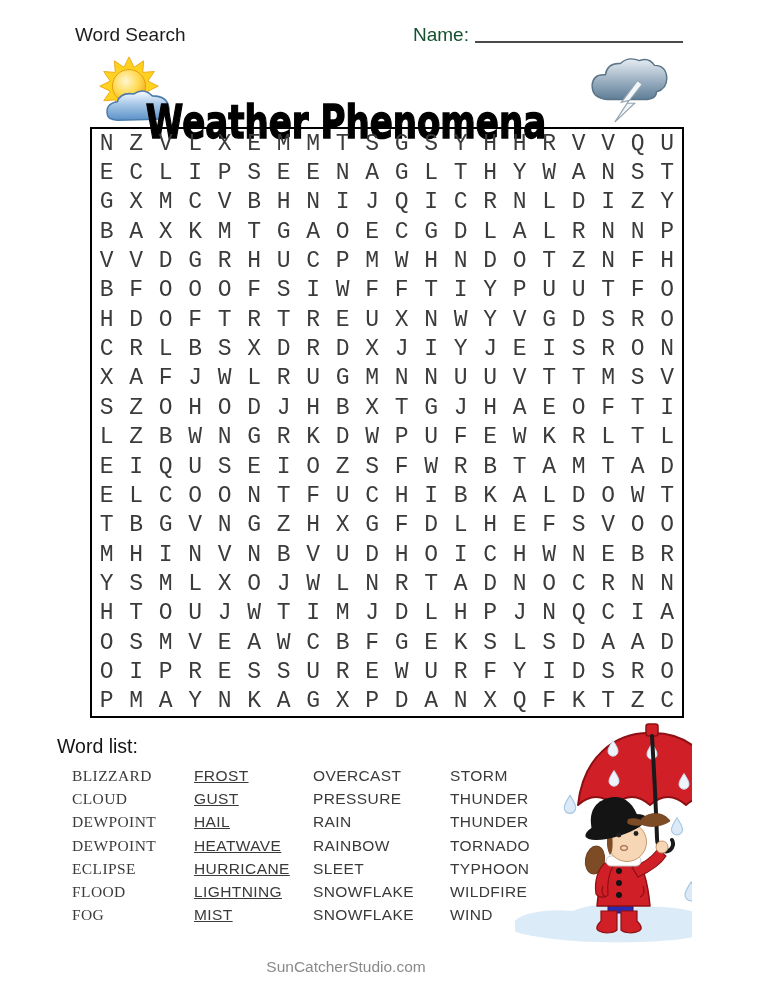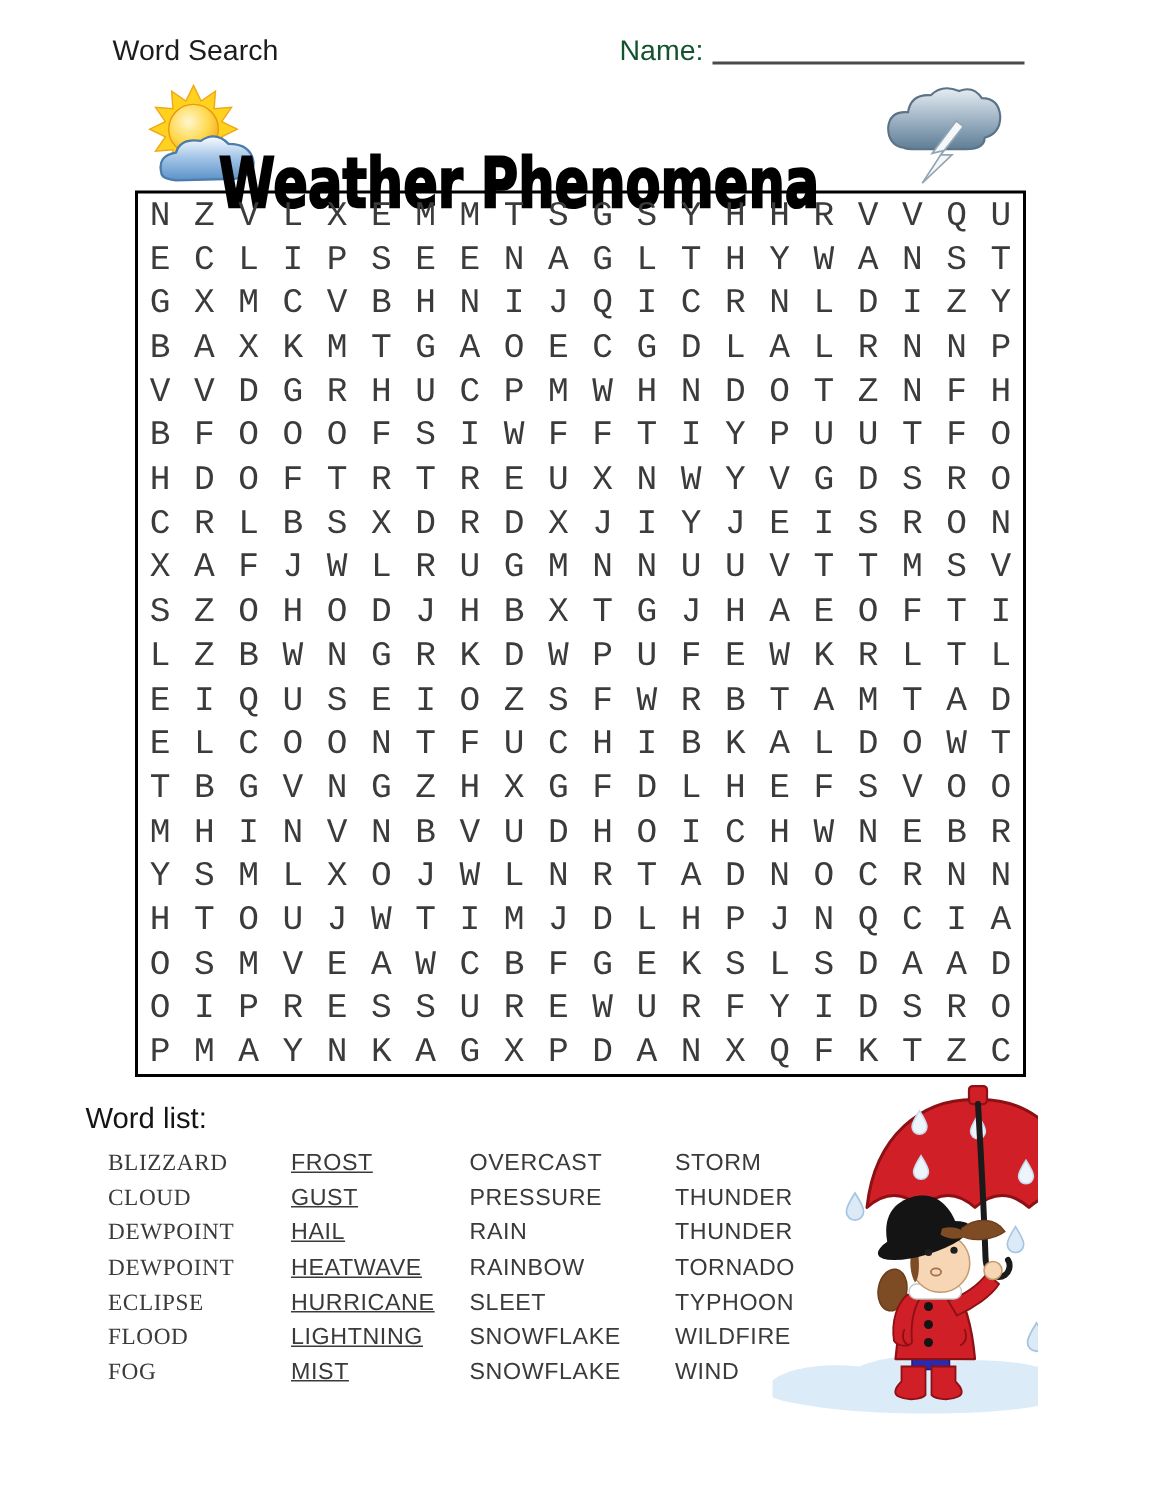--- a/index.html
+++ b/index.html
@@ -574,13 +574,14 @@
       <ellipse cx="101" cy="112" rx="32" ry="9.5" fill="#141414"></ellipse>
     </g>
     <path fill="#7d4b24" stroke="#6b3d1c" stroke-width="0.8" d="M126,104 C136,96 149,97 155,106 C147,112 133,113 126,109 Z"></path>
     <path fill="#7d4b24" d="M113,104 C120,102 127,104 130,109 C123,112 116,111 112,108 Z"></path>
     <circle cx="104" cy="120" r="2.4" fill="#1f1f1f"></circle>
     <circle cx="121" cy="118.5" r="2.4" fill="#1f1f1f"></circle>
     <ellipse cx="109" cy="133" rx="3.4" ry="2.4" fill="#f6d6b4" stroke="#a87052" stroke-width="1.2"></ellipse>
     <circle cx="147" cy="132" r="6" fill="#f6d6b4" stroke="#c59a6d" stroke-width="1"></circle>
   </svg>
 
+  <div class="footer">SunCatcherStudio.com</div>
 </div>
 
 </body></html>

